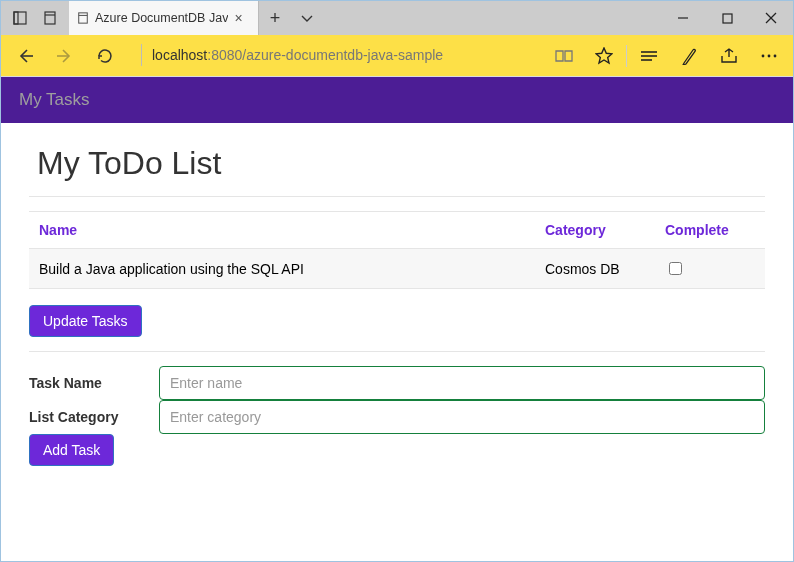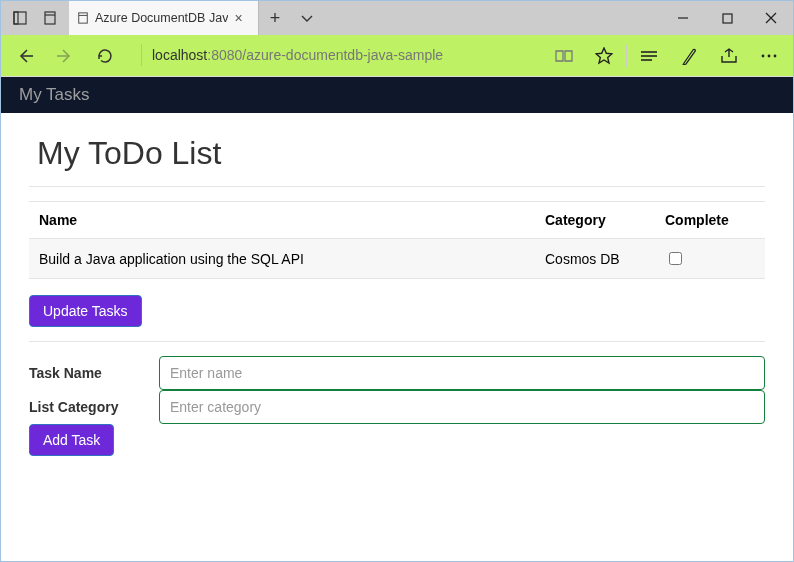--- a/index.html
+++ b/index.html
@@ -56,21 +56,21 @@
   .newtab, .vflyout {
     width: 32px; display:flex; align-items:center; justify-content:center; color:#333; font-size:18px;
   }
   .tb-spacer { flex: 1; }
   .winctrl {
     width: 44px; display:flex; align-items:center; justify-content:center; color:#222;
   }
   
   .addrrow {
     height: 42px;
-    background: #bef264;
+    background: #fde047;
     display: flex;
     align-items: center;
     padding: 0 4px;
     border-bottom: 1px solid #dcdcdc;
   }
   .nav-btn {
     width: 40px; height: 42px;
     display:flex; align-items:center; justify-content:center;
     color: #444;
   }
@@ -94,23 +94,23 @@
     color:#333;
   }
   .tool-sep { width:1px; height:22px; background:#ccc; margin:0 2px; }
   
   .page {
     display:flex; flex-direction:column;
     height: calc(562px - 34px - 42px);
     overflow:hidden;
   }
   .appbar {
-    background:#0f172a;
+    background:#4c1d95;
     color:#9e9e9e;
-    height:36px;
+    height:46px;
     display:flex; align-items:center;
     padding:0 18px;
     font-size:17px;
   }
   .content {
     padding: 12px 28px 20px 28px;
   }
   h1.page-title {
     font-size: 32px;
     font-weight: 500;
@@ -126,21 +126,21 @@
     font-size:14px;
   }
   table.todo th, table.todo td {
     text-align:left;
     padding: 10px 10px;
     border-bottom: 1px solid #e5e5e5;
   }
   table.todo thead th {
     border-top: 1px solid #e5e5e5;
     font-weight:700;
-    color:#000000;
+    color:#6d28d9;
   }
   table.todo tbody tr { background:#f7f7f7; }
   .col-cat { width:120px; }
   .col-comp { width:110px; }
   .chk {
     width:13px; height:13px;
   }
   .btn {
     display:inline-block;
     background:#6d28d9;

